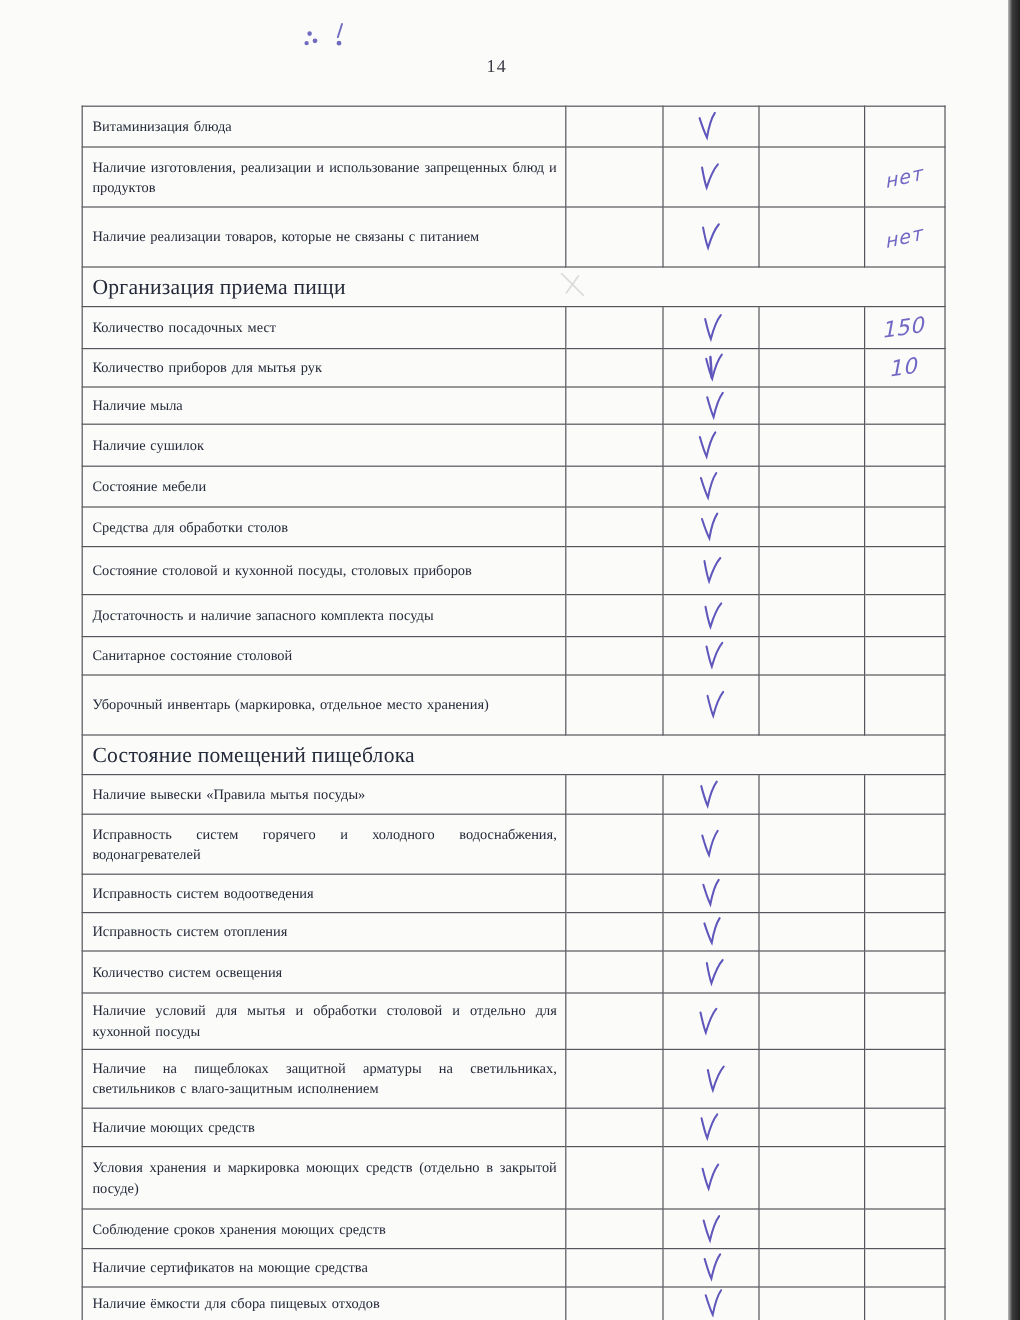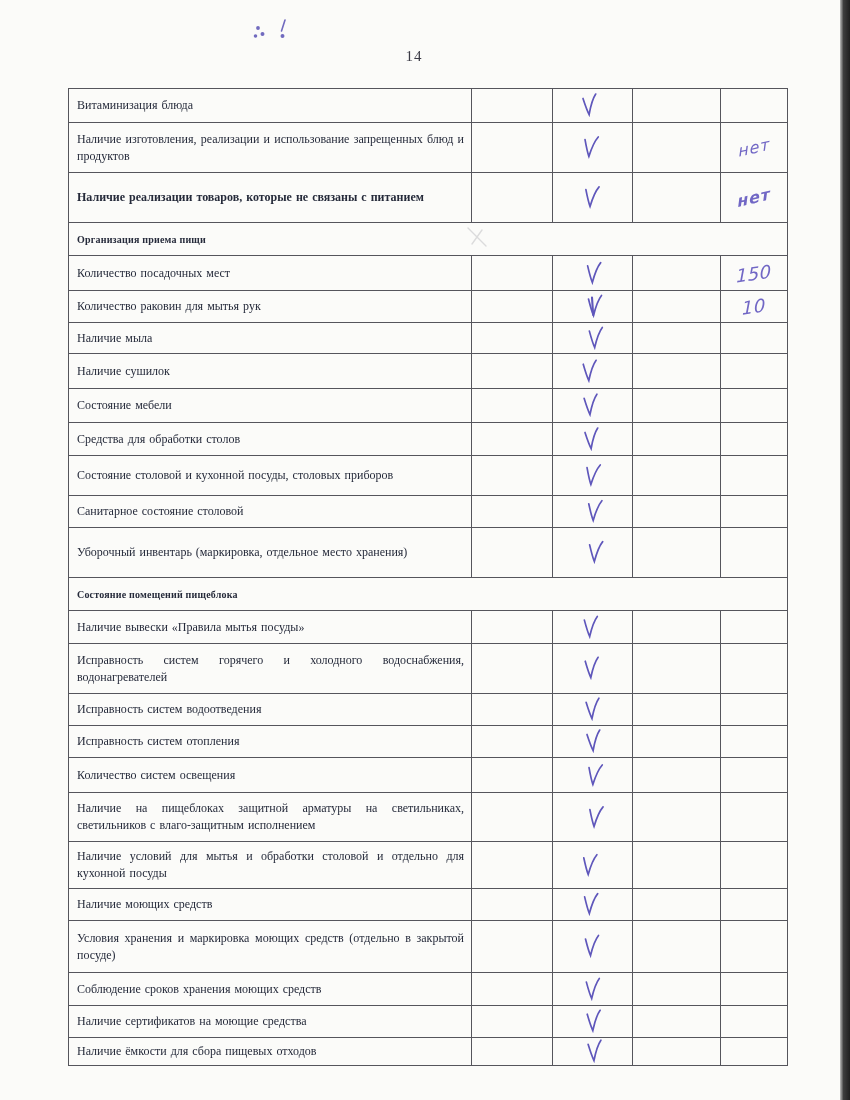--- a/index.html
+++ b/index.html
@@ -35,21 +35,21 @@
   }
   .label-cell {
     font-size: 12px; line-height: 1.38;
     color: var(--text, #252a3a);
     padding: 2px 7px 2px 8px;
     text-align: justify;
     vertical-align: middle;
     word-spacing: 1px;
   }
   .section-label {
-    font-size: 10px; font-weight: bold;
+    font-size: 18px; font-weight: normal;
     color: var(--text, #252a3a);
     padding: 2px 7px 2px 8px;
     vertical-align: middle;
     letter-spacing: .2px;
   }
   .cell { vertical-align: middle; text-align: center; }
   .check-cell svg { display: inline-block; vertical-align: middle; }
   .note {
     display: inline-block;
     font-family: "DejaVu Sans", sans-serif;
@@ -100,21 +100,21 @@
         </tr>
         <tr style="height: 50px;">
           <td class="label-cell">Наличие изготовления, реализации и использование запрещенных блюд и продуктов</td>
           <td class="cell"></td>
           <td class="cell check-cell"><svg width="20" height="25" viewBox="0 0 20 25" style="transform: translateX(-2px) rotate(4deg);">
               <path d="M3.5 5 C5 11, 7 18, 8.5 21.5 C10 15.5, 13 6, 16.5 1.5" fill="none" stroke="#5f57bb" stroke-width="1.7" stroke-linecap="round"></path>
             </svg></td>
           <td class="cell"></td>
           <td class="cell note-cell"><span class="note note-word">нет</span></td>
         </tr>
-        <tr style="height: 50px; font-weight: bold;">
+        <tr style="height: 50px;">
           <td class="label-cell">Наличие реализации товаров, которые не связаны с питанием</td>
           <td class="cell"></td>
           <td class="cell check-cell"><svg width="20" height="25" viewBox="0 0 20 25" style="transform: translateX(-1px) rotate(3deg);">
               <path d="M3.5 5 C5 11, 7 18, 8.5 21.5 C10 15.5, 13 6, 16.5 1.5" fill="none" stroke="#5f57bb" stroke-width="1.7" stroke-linecap="round"></path>
             </svg></td>
           <td class="cell"></td>
           <td class="cell note-cell"><span class="note note-word">нет</span></td>
         </tr>
         <tr style="height: 33px;">
           <td colspan="5" class="section-label">Организация приема пищи</td>
@@ -122,21 +122,21 @@
         <tr style="height: 35px;">
           <td class="label-cell">Количество посадочных мест</td>
           <td class="cell"></td>
           <td class="cell check-cell"><svg width="20" height="25" viewBox="0 0 20 25" style="transform: translateX(1px) rotate(1deg);">
               <path d="M3.5 5 C5 11, 7 18, 8.5 21.5 C10 15.5, 13 6, 16.5 1.5" fill="none" stroke="#5f57bb" stroke-width="1.7" stroke-linecap="round"></path>
             </svg></td>
           <td class="cell"></td>
           <td class="cell note-cell"><span class="note note-num">150</span></td>
         </tr>
         <tr style="height: 32px;">
-          <td class="label-cell">Количество раковин для мытья рук</td>
+          <td class="label-cell">Количество приборов для мытья рук</td>
           <td class="cell"></td>
           <td class="cell check-cell"><svg width="20" height="25" viewBox="0 0 20 25" style="transform: translateX(2px) rotate(0deg);">
               <path d="M3.5 5 C5 11, 7 18, 8.5 21.5 C10 15.5, 13 6, 16.5 1.5" fill="none" stroke="#5f57bb" stroke-width="1.7" stroke-linecap="round"></path>
               <path d="M7 3.5 C7.4 9, 7.8 16, 8.2 21" fill="none" stroke="#5f57bb" stroke-width="2.1" stroke-linecap="round"></path>
             </svg></td>
           <td class="cell"></td>
           <td class="cell note-cell"><span class="note note-num">10</span></td>
         </tr>
         <tr style="height: 31px;">
           <td class="label-cell">Наличие мыла</td>
@@ -176,20 +176,29 @@
         </tr>
         <tr style="height: 40px;">
           <td class="label-cell">Состояние столовой и кухонной посуды, столовых приборов</td>
           <td class="cell"></td>
           <td class="cell check-cell"><svg width="20" height="25" viewBox="0 0 20 25" style="transform: translateX(0px) rotate(4deg);">
               <path d="M3.5 5 C5 11, 7 18, 8.5 21.5 C10 15.5, 13 6, 16.5 1.5" fill="none" stroke="#5f57bb" stroke-width="1.7" stroke-linecap="round"></path>
             </svg></td>
           <td class="cell"></td>
           <td class="cell note-cell"></td>
         </tr>
+        <tr style="height: 35px;">
+          <td class="label-cell">Достаточность и наличие запасного комплекта посуды</td>
+          <td class="cell"></td>
+          <td class="cell check-cell"><svg width="20" height="25" viewBox="0 0 20 25" style="transform: translateX(1px) rotate(3deg);">
+              <path d="M3.5 5 C5 11, 7 18, 8.5 21.5 C10 15.5, 13 6, 16.5 1.5" fill="none" stroke="#5f57bb" stroke-width="1.7" stroke-linecap="round"></path>
+            </svg></td>
+          <td class="cell"></td>
+          <td class="cell note-cell"></td>
+        </tr>
         <tr style="height: 32px;">
           <td class="label-cell">Санитарное состояние столовой</td>
           <td class="cell"></td>
           <td class="cell check-cell"><svg width="20" height="25" viewBox="0 0 20 25" style="transform: translateX(2px) rotate(2deg);">
               <path d="M3.5 5 C5 11, 7 18, 8.5 21.5 C10 15.5, 13 6, 16.5 1.5" fill="none" stroke="#5f57bb" stroke-width="1.7" stroke-linecap="round"></path>
             </svg></td>
           <td class="cell"></td>
           <td class="cell note-cell"></td>
         </tr>
         <tr style="height: 50px; padding-left: 32px;">
@@ -242,38 +251,38 @@
         </tr>
         <tr style="height: 35px;">
           <td class="label-cell">Количество систем освещения</td>
           <td class="cell"></td>
           <td class="cell check-cell"><svg width="20" height="25" viewBox="0 0 20 25" style="transform: translateX(2px) rotate(4deg);">
               <path d="M3.5 5 C5 11, 7 18, 8.5 21.5 C10 15.5, 13 6, 16.5 1.5" fill="none" stroke="#5f57bb" stroke-width="1.7" stroke-linecap="round"></path>
             </svg></td>
           <td class="cell"></td>
           <td class="cell note-cell"></td>
         </tr>
+        <tr style="height: 47px;">
+          <td class="label-cell">Наличие условий для мытья и обработки столовой и отдельно для кухонной посуды</td>
+          <td class="cell"></td>
+          <td class="cell check-cell"><svg width="20" height="25" viewBox="0 0 20 25" style="transform: translateX(-3px) rotate(2deg);">
+              <path d="M3.5 5 C5 11, 7 18, 8.5 21.5 C10 15.5, 13 6, 16.5 1.5" fill="none" stroke="#5f57bb" stroke-width="1.7" stroke-linecap="round"></path>
+            </svg></td>
+          <td class="cell"></td>
+          <td class="cell note-cell"></td>
+        </tr>
         <tr style="height: 49px;">
           <td class="label-cell">Наличие на пищеблоках защитной арматуры на светильниках, светильников с влаго-защитным исполнением</td>
           <td class="cell"></td>
           <td class="cell check-cell"><svg width="20" height="25" viewBox="0 0 20 25" style="transform: translateX(3px) rotate(3deg);">
               <path d="M3.5 5 C5 11, 7 18, 8.5 21.5 C10 15.5, 13 6, 16.5 1.5" fill="none" stroke="#5f57bb" stroke-width="1.7" stroke-linecap="round"></path>
             </svg></td>
           <td class="cell"></td>
           <td class="cell note-cell"></td>
         </tr>
-        <tr style="height: 47px;">
-          <td class="label-cell">Наличие условий для мытья и обработки столовой и отдельно для кухонной посуды</td>
-          <td class="cell"></td>
-          <td class="cell check-cell"><svg width="20" height="25" viewBox="0 0 20 25" style="transform: translateX(-3px) rotate(2deg);">
-              <path d="M3.5 5 C5 11, 7 18, 8.5 21.5 C10 15.5, 13 6, 16.5 1.5" fill="none" stroke="#5f57bb" stroke-width="1.7" stroke-linecap="round"></path>
-            </svg></td>
-          <td class="cell"></td>
-          <td class="cell note-cell"></td>
-        </tr>
         <tr style="height: 32px;">
           <td class="label-cell">Наличие моющих средств</td>
           <td class="cell"></td>
           <td class="cell check-cell"><svg width="20" height="25" viewBox="0 0 20 25" style="transform: translateX(-2px) rotate(1deg);">
               <path d="M3.5 5 C5 11, 7 18, 8.5 21.5 C10 15.5, 13 6, 16.5 1.5" fill="none" stroke="#5f57bb" stroke-width="1.7" stroke-linecap="round"></path>
             </svg></td>
           <td class="cell"></td>
           <td class="cell note-cell"></td>
         </tr>
         <tr style="height: 52px;">

